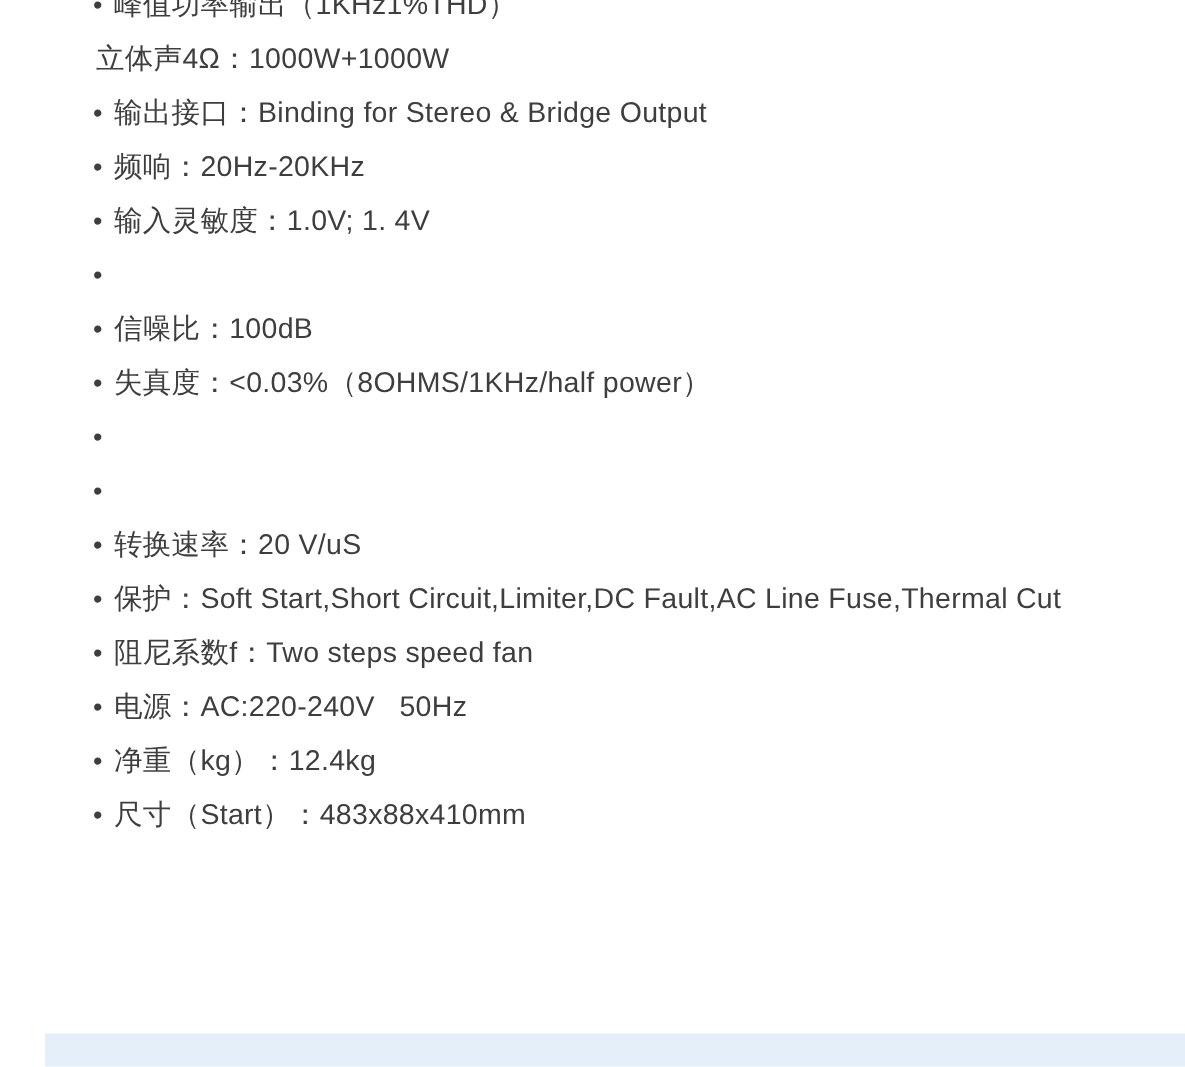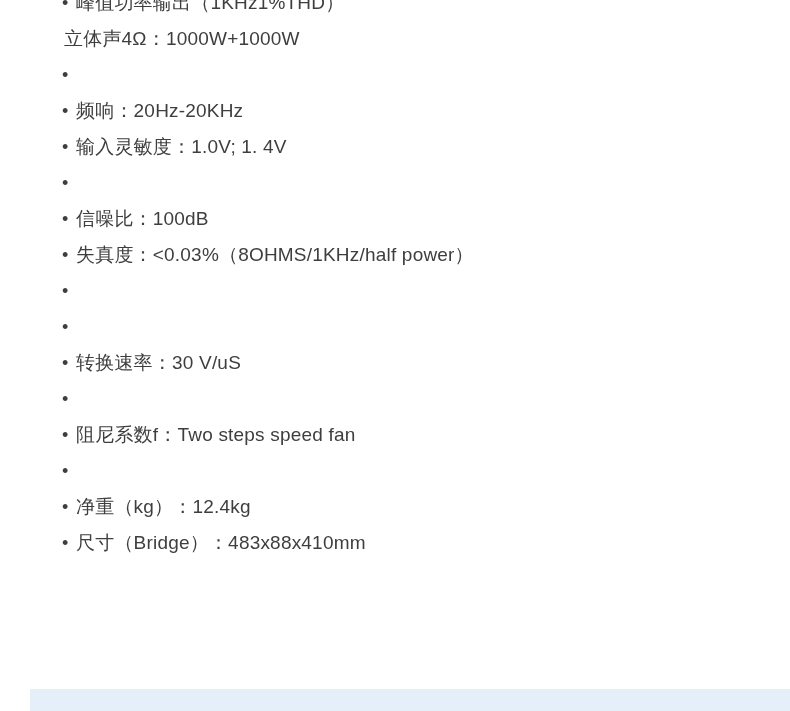--- a/index.html
+++ b/index.html
@@ -59,20 +59,21 @@
   <div class="spec-line">
     <span class="bullet">•</span>
     <span class="spec-text">峰值功率输出（1KHz1%THD）</span>
   </div>
   <div class="spec-line">
     <span class="bullet"></span>
     <span class="spec-text">立体声4Ω：1000W+1000W</span>
   </div>
   <div class="spec-line">
     <span class="bullet">•</span>
+    <span class="spec-text">输出接口：Binding for Stereo &amp; Bridge Output</span>
   </div>
   <div class="spec-line">
     <span class="bullet">•</span>
     <span class="spec-text">频响：20Hz-20KHz</span>
   </div>
   <div class="spec-line">
     <span class="bullet">•</span>
     <span class="spec-text">输入灵敏度：1.0V; 1. 4V</span>
   </div>
   <div class="spec-line">
@@ -87,35 +88,37 @@
     <span class="spec-text">失真度：&lt;0.03%（8OHMS/1KHz/half power）</span>
   </div>
   <div class="spec-line">
     <span class="bullet">•</span>
   </div>
   <div class="spec-line">
     <span class="bullet">•</span>
   </div>
   <div class="spec-line">
     <span class="bullet">•</span>
-    <span class="spec-text">转换速率：30 V/uS</span>
+    <span class="spec-text">转换速率：20 V/uS</span>
   </div>
   <div class="spec-line">
     <span class="bullet">•</span>
+    <span class="spec-text">保护：Soft Start,Short Circuit,Limiter,DC Fault,AC Line Fuse,Thermal Cut</span>
   </div>
   <div class="spec-line">
     <span class="bullet">•</span>
     <span class="spec-text">阻尼系数f：Two steps speed fan</span>
   </div>
   <div class="spec-line">
     <span class="bullet">•</span>
+    <span class="spec-text">电源：AC:220-240V   50Hz</span>
   </div>
   <div class="spec-line">
     <span class="bullet">•</span>
     <span class="spec-text">净重（kg）：12.4kg</span>
   </div>
   <div class="spec-line">
     <span class="bullet">•</span>
-    <span class="spec-text">尺寸（Bridge）：483x88x410mm</span>
+    <span class="spec-text">尺寸（Start）：483x88x410mm</span>
   </div>
 </div>
 
 <div class="bottom-bar"></div>
 
 </body></html>

